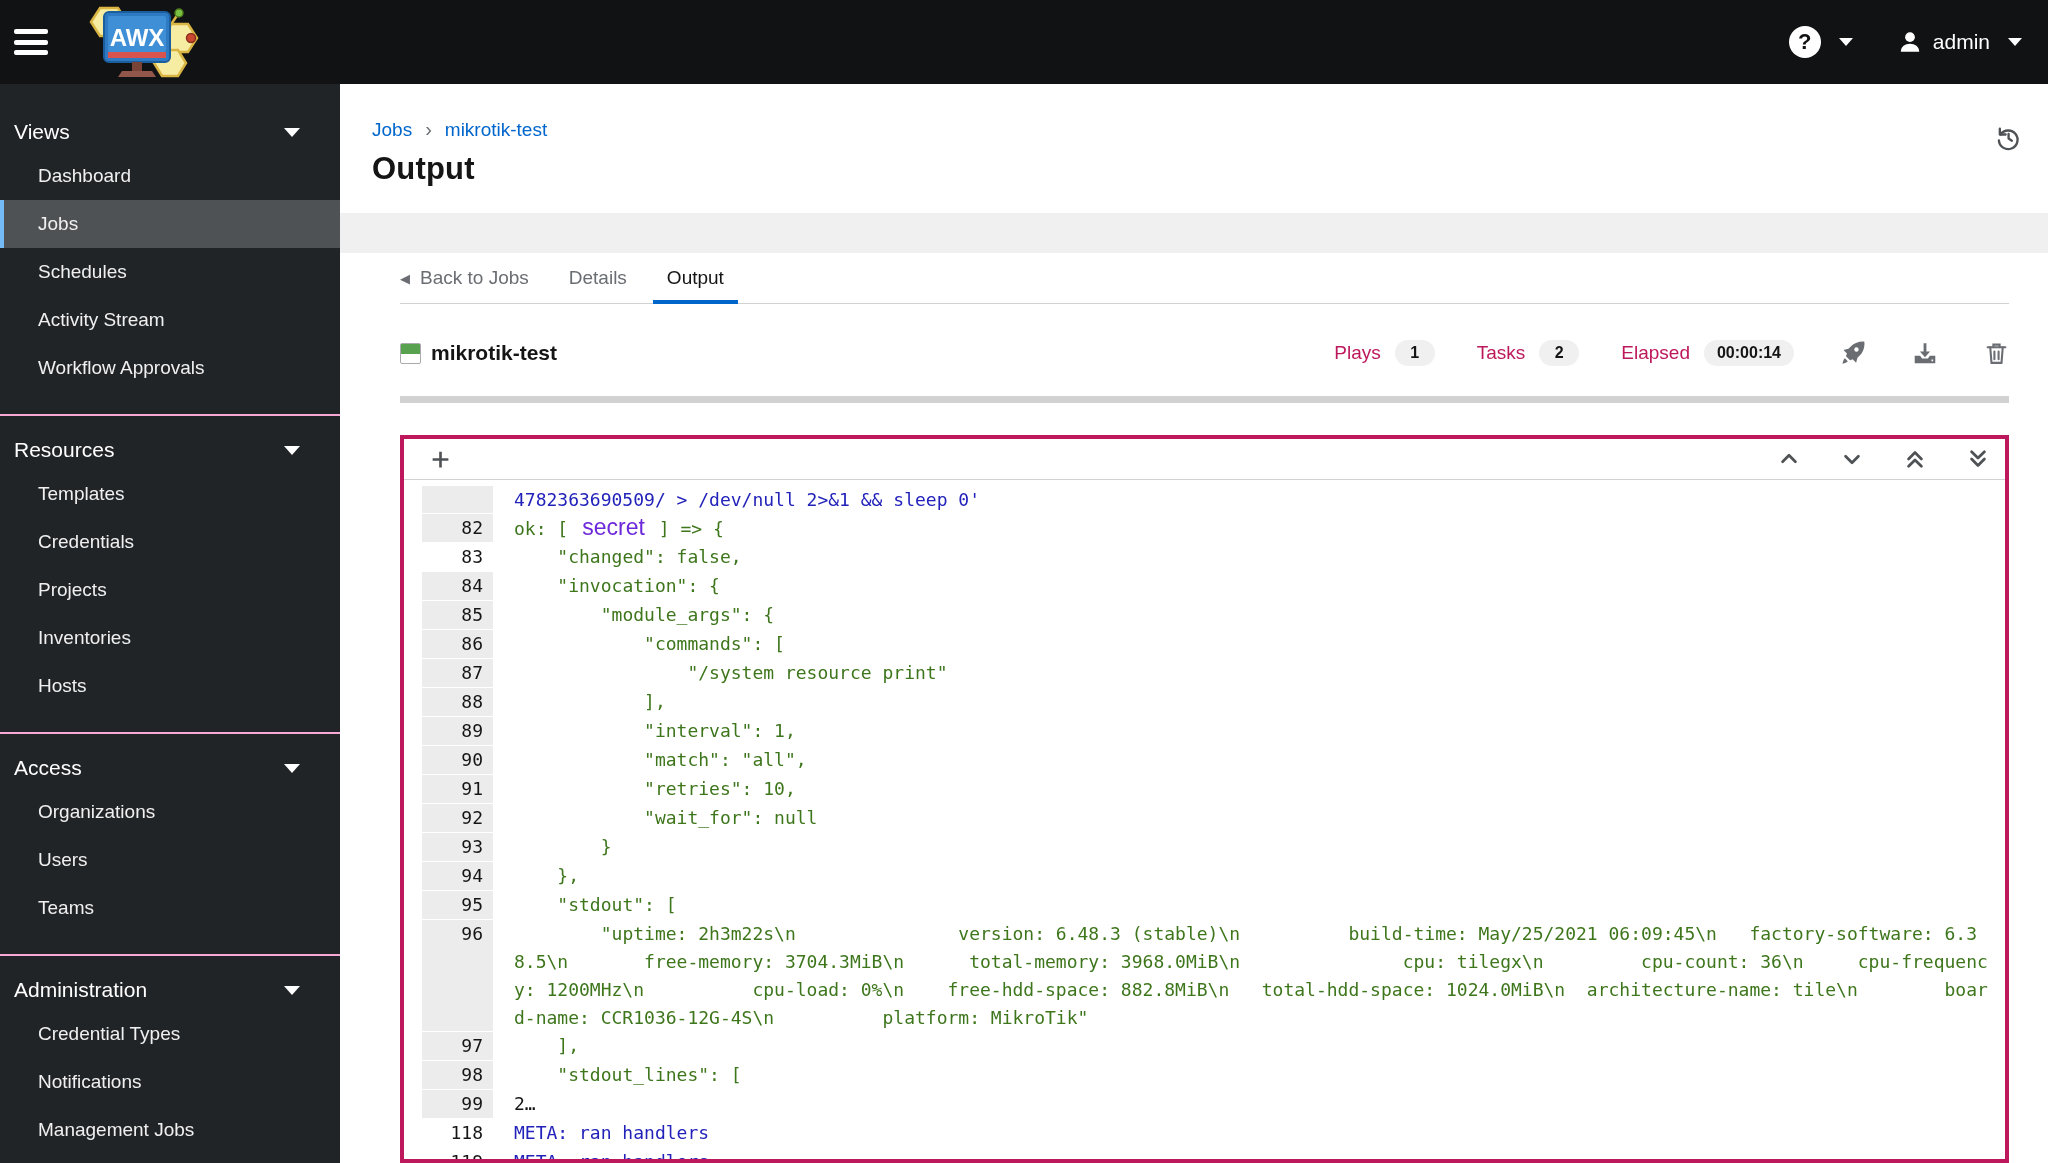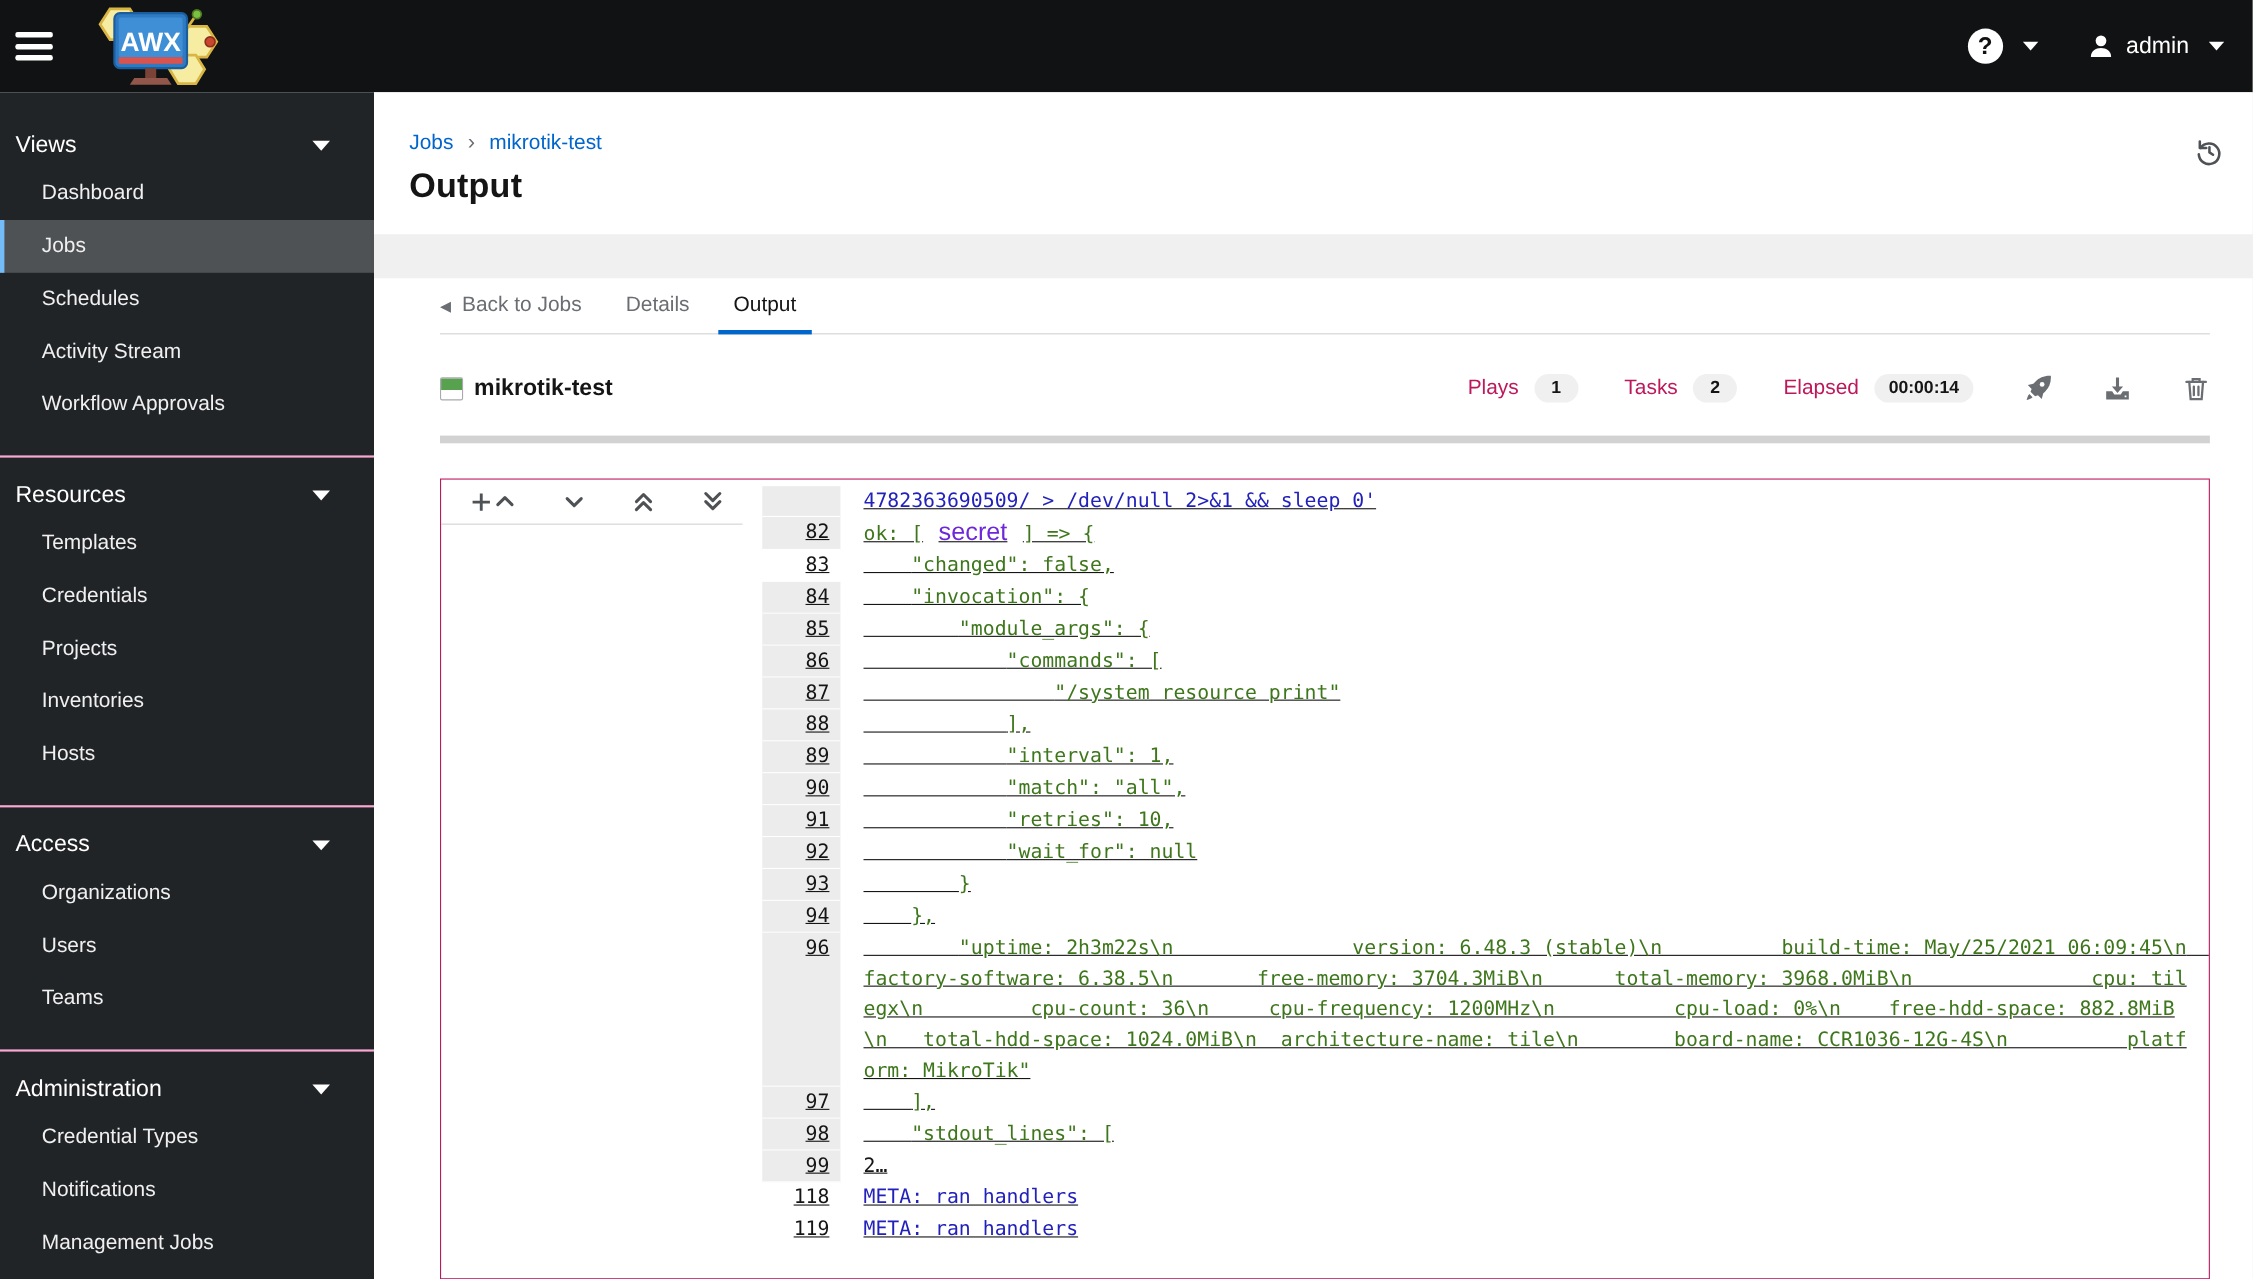--- a/index.html
+++ b/index.html
@@ -66,22 +66,22 @@
   .stat{display:flex;align-items:center;margin-left:42px;}
   .stat-label{font-size:19px;color:#be185d;}
   .badge{background:#f0f0f0;border-radius:15px;padding:4px 13px;font-size:16px;font-weight:600;
     color:#151515;margin-left:14px;min-width:14px;text-align:center;}
   .icon-btn{background:none;border:none;color:#6a6e73;cursor:pointer;margin-left:46px;padding:0;display:flex;align-items:center;}
 
   
   .progress{height:7px;background:#d2d2d2;margin-top:30px;flex:0 0 auto;}
 
   
-  .output-pane{margin-top:32px;border:1px solid #be185d;flex:1 1 auto;min-height:0;
-    display:flex;background:#fff;text-decoration:underline;}
+  .output-pane{margin-top:32px;border:4px solid #be185d;flex:1 1 auto;min-height:0;
+    display:flex;flex-direction:column;background:#fff;}
   .output-toolbar{height:40px;border-bottom:1px solid #d2d2d2;display:flex;align-items:center;flex:0 0 auto;}
   .plus-btn{background:none;border:none;color:#4f5255;cursor:pointer;margin-left:26px;padding:0;display:flex;}
   .scroll-btns{margin-left:auto;display:flex;align-items:center;gap:41px;margin-right:16px;}
   .scroll-btns .icon-btn{margin-left:0;color:#4f5255;}
 
   .log{flex:1 1 auto;overflow:hidden;padding-top:6px;font-family:"DejaVu Sans Mono",monospace;}
   .log-row{display:flex;align-items:flex-start;min-height:28px;}
   .gutter{flex:0 0 71px;margin-left:18px;background:#ececec;border-bottom:1px solid #fff;
     text-align:right;padding-right:10px;box-sizing:border-box;align-self:stretch;
     font-size:18px;line-height:28px;color:#151515;}
@@ -347,20 +347,24 @@
                 </div>
                 <div class="log-row green">
                   <span class="gutter">93</span>
                   <span class="code">        }</span>
                 </div>
                 <div class="log-row green">
                   <span class="gutter">94</span>
                   <span class="code">    },</span>
                 </div>
                 <div class="log-row green">
+                  <span class="gutter">95</span>
+                  <span class="code">    "stdout": [</span>
+                </div>
+                <div class="log-row green">
                   <span class="gutter">96</span>
                   <span class="code">        "uptime: 2h3m22s\n               version: 6.48.3 (stable)\n          build-time: May/25/2021 06:09:45\n   factory-software: 6.38.5\n       free-memory: 3704.3MiB\n      total-memory: 3968.0MiB\n               cpu: tilegx\n         cpu-count: 36\n     cpu-frequency: 1200MHz\n          cpu-load: 0%\n    free-hdd-space: 882.8MiB\n   total-hdd-space: 1024.0MiB\n  architecture-name: tile\n        board-name: CCR1036-12G-4S\n          platform: MikroTik"</span>
                 </div>
                 <div class="log-row green">
                   <span class="gutter">97</span>
                   <span class="code">    ],</span>
                 </div>
                 <div class="log-row green">
                   <span class="gutter">98</span>
                   <span class="code">    "stdout_lines": [</span>

